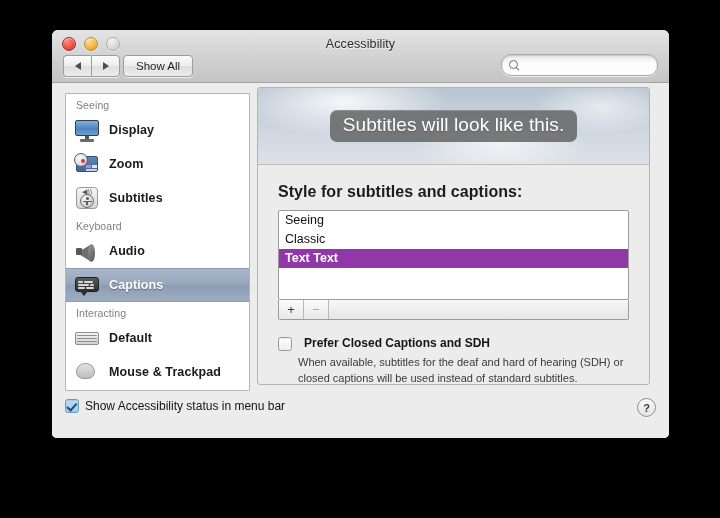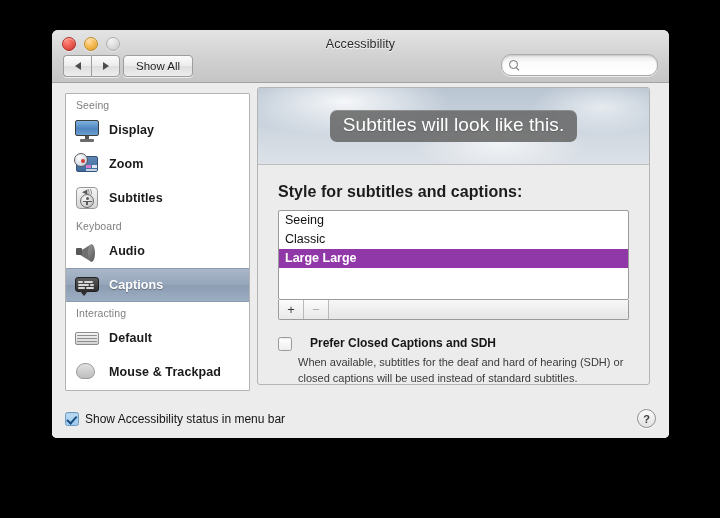--- a/index.html
+++ b/index.html
@@ -346,21 +346,21 @@
     display: flex; align-items: center; justify-content: center;
     border-right: 1px solid #b9b9b9;
     font-size: 13px;
     color: #3a3a3a;
     background: linear-gradient(to bottom, #fbfbfb, #e9e9e9);
   }
   .tb-btn.disabled { color: #a9a9a9; }
   .tb-rest { flex: 1; }
 
   #cc-section { margin-top: 16px; }
-  #cc-row { display: flex; align-items: flex-start; gap: 18px; }
+  #cc-row { display: flex; align-items: flex-start; gap: 12px; }
   .cbox {
     width: 12px; height: 12px;
     border-radius: 2.5px;
     border: 1px solid #9a9a9a;
     background: linear-gradient(to bottom, #ffffff, #eeeeee);
     box-shadow: inset 0 1px 1px rgba(0,0,0,0.08);
     flex: 0 0 auto;
     margin-top: 1px;
     position: relative;
   }
@@ -383,21 +383,21 @@
     line-height: 1.45;
   }
 
   
   #footer {
     position: absolute;
     left: 0; right: 0; bottom: 0;
     height: 41px;
     background: #ececec;
     display: flex;
-    align-items: center;
+    align-items: flex-start;
     padding: 0 13px;
     box-sizing: border-box;
   }
   #footer-left { display: flex; align-items: center; gap: 6px; }
   #footer-label { font-size: 12px; color: #141414; }
   #help-btn {
     margin-left: auto;
     width: 17px; height: 17px;
     border-radius: 50%;
     border: 1px solid #8e8e8e;
@@ -529,21 +529,21 @@
       <div id="preview">
         <div id="caption-box">Subtitles will look like this.</div>
       </div>
 
       <div id="panel-inner">
         <div id="style-label">Style for subtitles and captions:</div>
 
         <div id="style-list">
           <div class="style-row">Seeing</div>
           <div class="style-row">Classic</div>
-          <div class="style-row selected">Large Large</div>
+          <div class="style-row selected">Text Text</div>
         </div>
 
         <div id="list-toolbar">
           <div class="tb-btn">+</div>
           <div class="tb-btn disabled">−</div>
           <div class="tb-rest"></div>
         </div>
 
         <div id="cc-section">
           <div id="cc-row">

